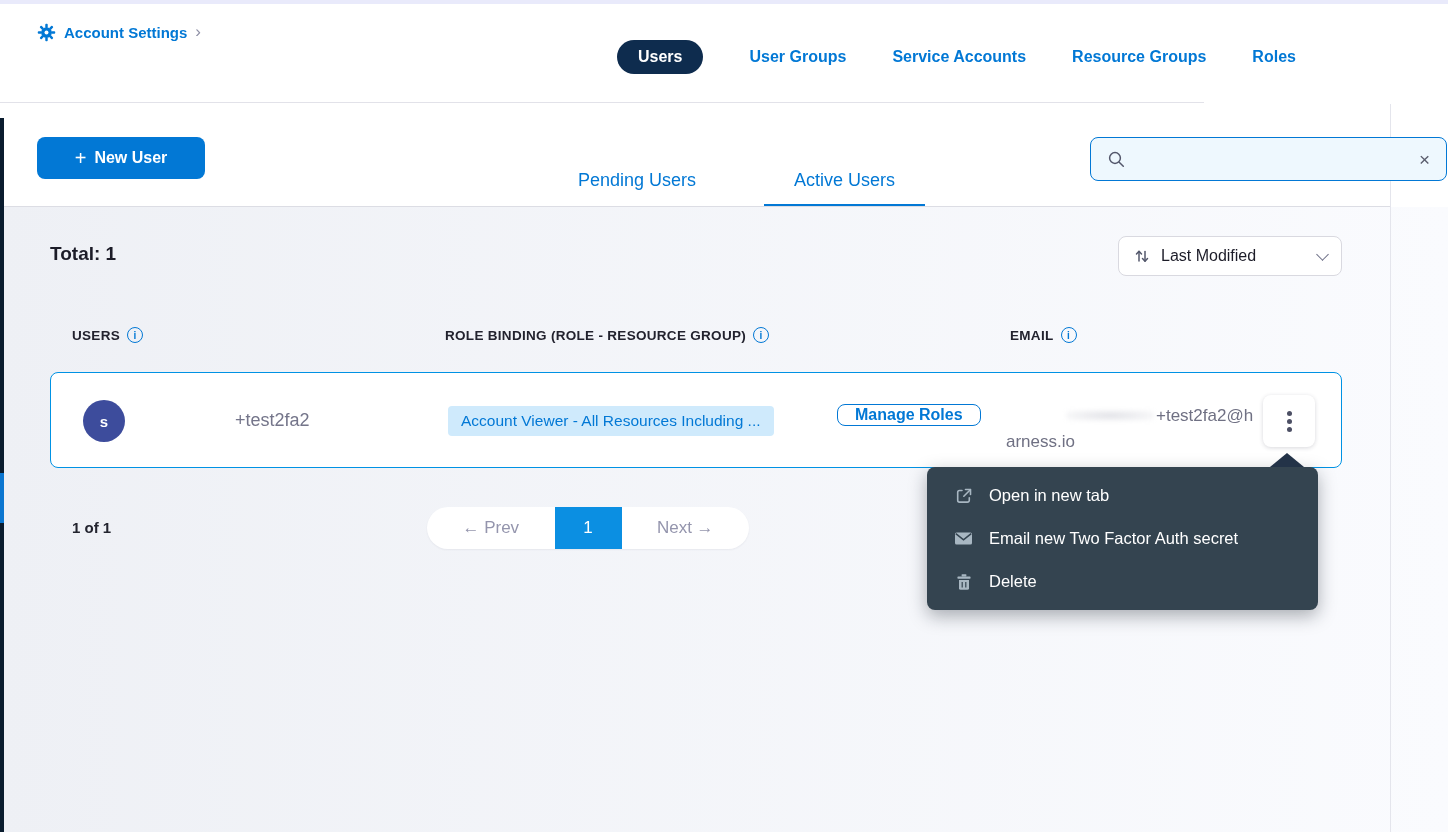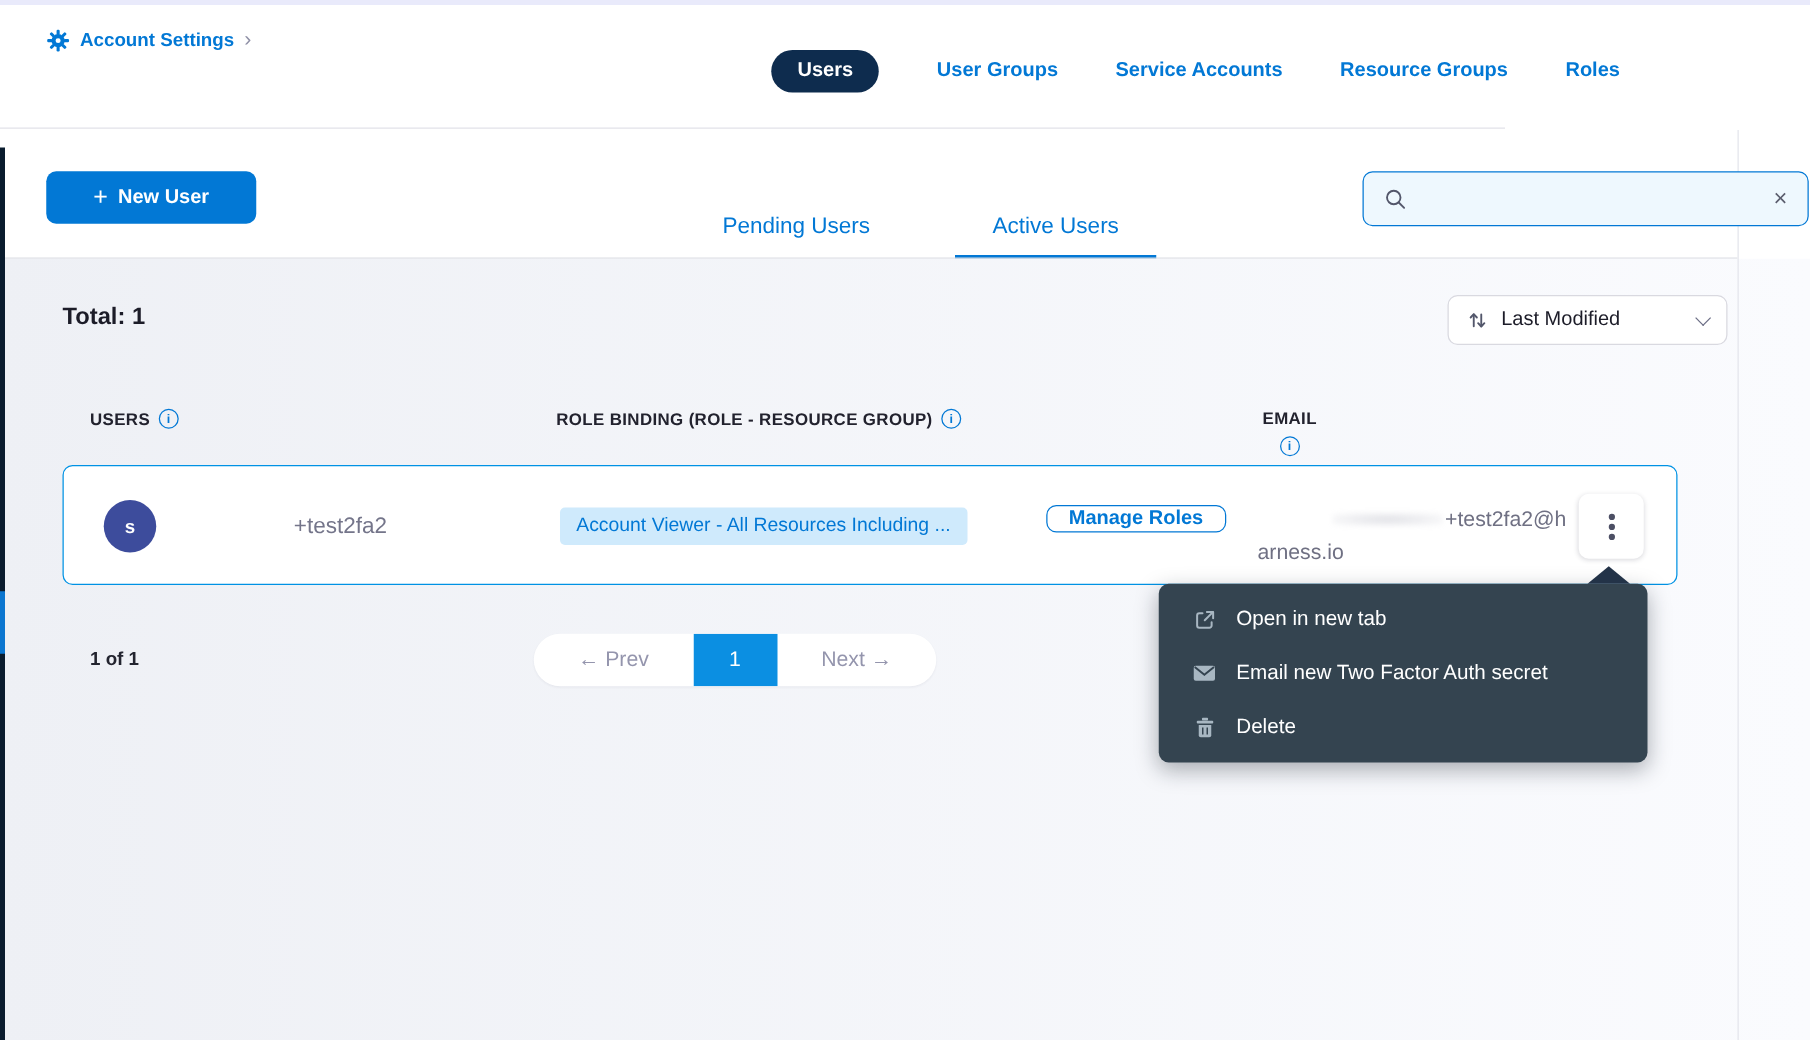--- a/index.html
+++ b/index.html
@@ -42,21 +42,21 @@
 
   
   .content-bg { left:0; top:207px; width:1448px; height:625px; background:linear-gradient(90deg,#eef0f5,#fafbfe); }
   .v-divider { left:1390px; top:104px; width:1px; height:728px; background:#e4e5ec; }
   .left-strip { left:0; top:118px; width:4px; height:714px; background:#0a1c2e; z-index:6; }
   .left-strip-blue { left:0; top:473px; width:4px; height:50px; background:#0b76d0; z-index:7; }
 
   .total-label { left:50px; top:243px; font-size:19px; font-weight:700; color:#1c1c28; }
 
   .sort-select { left:1118px; top:236px; width:224px; height:40px; background:#fff; border:1px solid #d9d9e0; border-radius:8px;
-     display:flex; align-items:center; padding:0 14px; gap:10px; cursor:pointer;margin-left:40px; }
+     display:flex; align-items:center; padding:0 14px; gap:10px; cursor:pointer; }
   .sort-select .lbl { font-size:16px; color:#1c1c28; flex:1; }
   .chevron-down { width:9px; height:9px; border-right:1.7px solid #6b6d85; border-bottom:1.7px solid #6b6d85;
      transform:rotate(45deg); margin-top:-4px; }
 
   .col-header { font-size:13.5px; font-weight:700; color:#22222e; letter-spacing:.3px; display:flex; align-items:center; gap:7px; }
   .info-icon { width:16px; height:16px; border:1.4px solid #0278d5; border-radius:50%; display:inline-flex;
      align-items:center; justify-content:center; color:#0278d5; font-size:10px; font-weight:700; }
   .info-icon::after { content:"i"; }
 
   
@@ -168,21 +168,21 @@
 </div>
 
 <div class="abs col-header" style="left:72px; top:327px;">
   <span>USERS</span>
   <span class="info-icon"></span>
 </div>
 <div class="abs col-header" style="left:445px; top:327px;">
   <span>ROLE BINDING (ROLE - RESOURCE GROUP)</span>
   <span class="info-icon"></span>
 </div>
-<div class="abs col-header" style="left:1010px; top:327px;flex-direction:column;">
+<div class="abs col-header" style="left:1010px; top:327px;">
   <span>EMAIL</span>
   <span class="info-icon"></span>
 </div>
 
 <div class="abs user-row">
   <div class="avatar">s</div>
   <div class="user-name">+test2fa2</div>
   <div class="role-chip">Account Viewer - All Resources Including ...</div>
   <button class="manage-roles-btn">Manage Roles</button>
   <div class="email-block">

